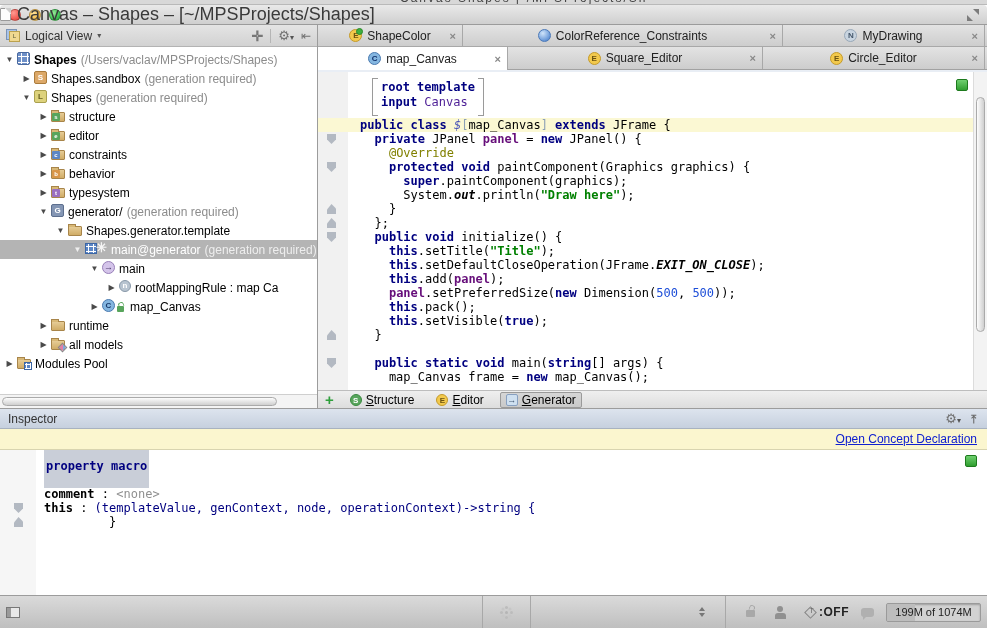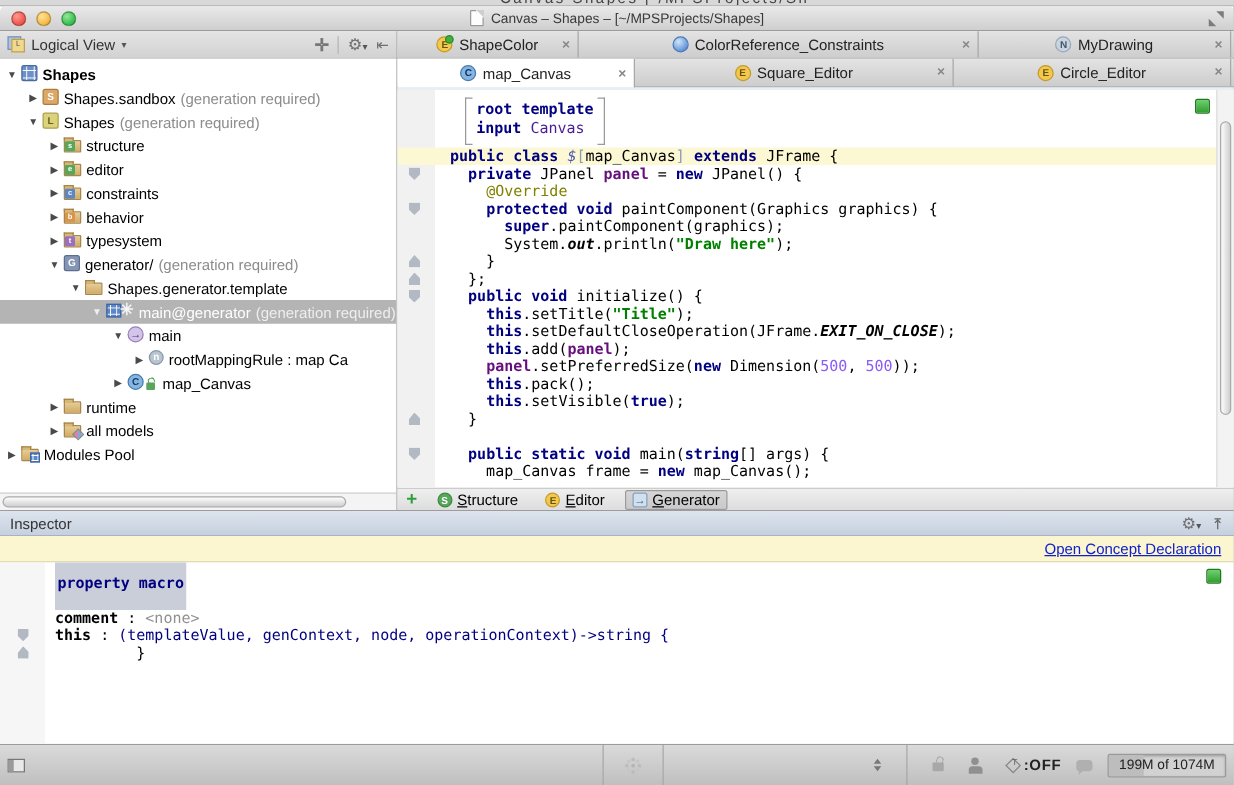--- a/index.html
+++ b/index.html
@@ -12,22 +12,22 @@
   .sliver span{position:absolute;left:400px;top:-9px;font-size:12px;color:#444;letter-spacing:2px}
 
   
   .titlebar{height:20px;background:linear-gradient(#e9e9e9,#cfcfcf);border-bottom:1px solid #9b9b9b;
     display:flex;align-items:center;position:relative;border-radius:4px 4px 0 0}
   .lights{display:flex;gap:8px;margin-left:9px}
   .light{width:12px;height:12px;border-radius:50%;border:1px solid rgba(0,0,0,.25)}
   .l-red{background:radial-gradient(circle at 35% 30%,#ff9a92,#f25c54 60%,#d8443c)}
   .l-yel{background:radial-gradient(circle at 35% 30%,#ffe29a,#f6bf4f 60%,#d89a2e)}
   .l-grn{background:radial-gradient(circle at 35% 30%,#9ae69a,#3fc455 60%,#2aa23c)}
-  .title-center{position:absolute;left:0;right:0;display:flex;justify-content:center;align-items:center;gap:6px;
-    font-size:11px;color:#3a3a3a}
+  .title-center{position:absolute;left:0;right:0;display:flex;align-items:center;gap:6px;
+    font-size:18px;color:#3a3a3a}
   .docicon{width:11px;height:13px;background:#fdfdfd;border:1px solid #9a9a9a;position:relative;border-radius:1px}
   .docicon::after{content:"";position:absolute;right:-1px;top:-1px;border:3px solid;border-color:#cfcfcf #cfcfcf #fdfdfd #fdfdfd}
   .rsz{position:absolute;right:8px;top:4px;width:12px;height:12px}
   .rsz::before,.rsz::after{content:"";position:absolute;border-style:solid}
   .rsz::before{right:0;top:0;border-width:0 6px 6px 0;border-color:transparent #7c7c7c transparent transparent}
   .rsz::after{left:0;bottom:0;border-width:6px 0 0 6px;border-color:transparent transparent transparent #7c7c7c}
 
   
   .upper{height:383px;display:flex}
   .leftpanel{width:318px;border-right:1px solid #9c9c9c;display:flex;flex-direction:column;background:#fff}
@@ -133,21 +133,21 @@
   .edscroll{position:absolute;right:0;top:0;bottom:0;width:14px;background:#f3f3f3;border-left:1px solid #dcdcdc;z-index:2}
   .vthumb{position:absolute;left:2px;top:25px;width:9px;height:235px;border-radius:5px;
     background:linear-gradient(90deg,#fdfdfd,#cfcfcf);border:1px solid #aaa}
   .okbox{position:absolute;width:12px;height:12px;background:linear-gradient(#6fd06f,#2f9e2f);border:1px solid #1d7a1d;border-radius:2px;z-index:3}
   .okbox.ed{right:19px;top:7px}
 
   
   .c-kw{color:#000080;font-weight:bold}
   .c-pln{color:#000}
   .c-str{color:#008000;font-weight:bold}
-  .c-num{color:#8b5cf6}
+  .c-num{color:#1d4ed8}
   .c-fld{color:#660e7a;font-weight:bold}
   .c-sfld{color:#000000;font-weight:bold;font-style:italic}
   .c-ann{color:#808000}
   .c-dol{color:#4752b8;font-style:italic}
   .c-brk{color:#8ca0b5}
   .c-typ{color:#4c1d95}
   .c-lbl{color:#000;font-weight:bold}
   .c-dim{color:#909090}
   .c-nvy{color:#000080}
   .c-selkw{color:#000080;font-weight:bold;background:#c9ced8;padding:15px 2px}
@@ -253,20 +253,21 @@
           <span class="vsep"></span>
           <span class="gear">⚙<span class="caret">▾</span></span>
           <span class="hideico">⇤</span>
         </div>
       </div>
       <div class="tree" id="tree">
           <div class="trow" style="padding-left: 4px;">
             <span class="tarrow">▼</span>
             <span><span class="ticon i-project"></span></span>
             <span class="tlabel b">Shapes</span>
+            <span class="suffix"> (/Users/vaclav/MPSProjects/Shapes)</span>
           </div>
           <div class="trow" style="padding-left: 21px;">
             <span class="tarrow">▶</span>
             <span><span class="ticon i-solution"></span></span>
             <span class="tlabel">Shapes.sandbox</span>
             <span class="suffix"> (generation required)</span>
           </div>
           <div class="trow" style="padding-left: 21px;">
             <span class="tarrow">▼</span>
             <span><span class="ticon i-language"></span></span>

